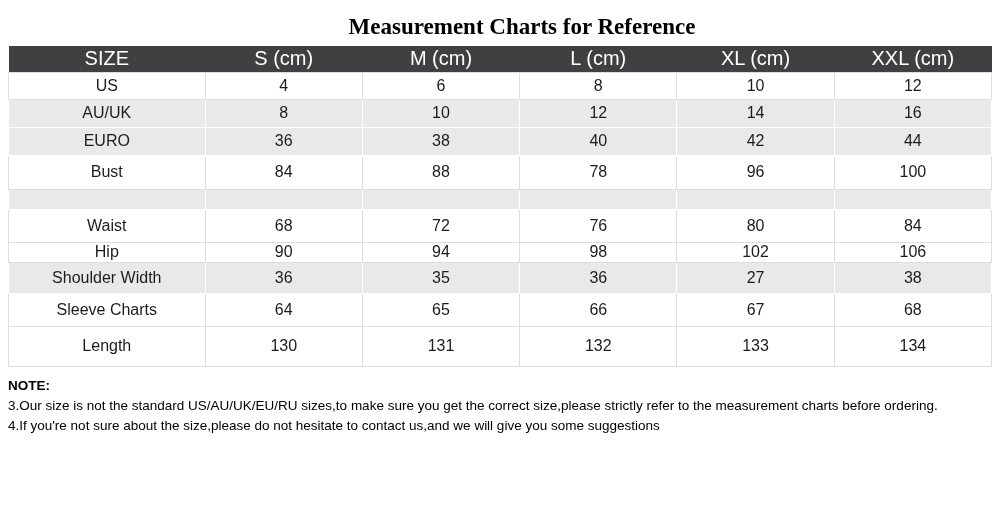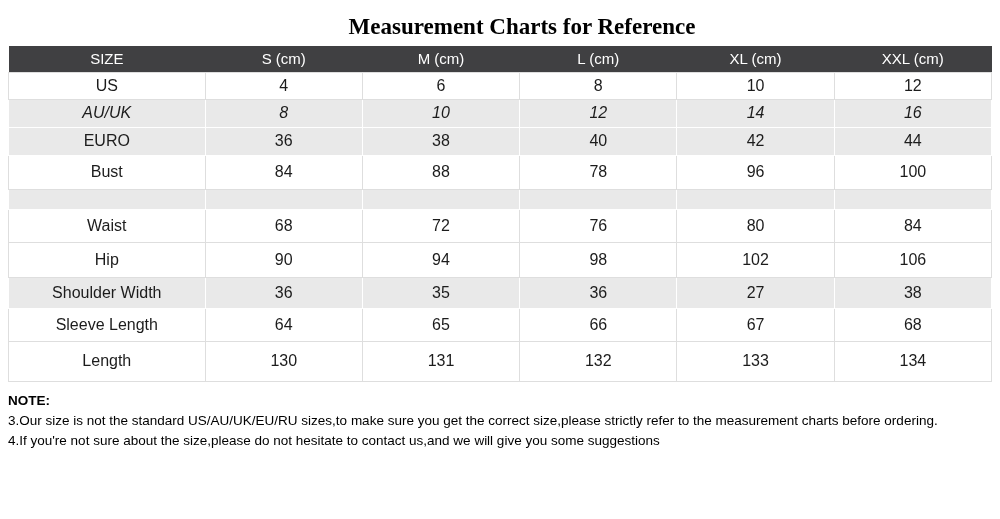--- a/index.html
+++ b/index.html
@@ -33,41 +33,41 @@
     margin:0 8px;
     border-collapse:collapse;
     table-layout:fixed;
     text-align:center;
     font-size:16px;
   }
   table.chart th{
     background:var(--header-bg);
     color:var(--header-text);
     font-weight:normal;
-    font-size:15px;
+    font-size:20px;
     height:26px;
     padding:0;
   }
   table.chart td{
     border:1px solid var(--border);
     padding:0 4px;
     color:#1c1c1c;
     background:#ffffff;
   }
   tr.shade td{
     background:var(--row-shade);
     border-color:#ffffff;
   }
   tr.r0 td{height:27px;}
-  tr.r1 td{height:28px;font-style:italic;}
+  tr.r1 td{height:28px;}
   tr.r2 td{height:28px;}
   tr.r3 td{height:34px;}
   tr.r4 td{height:20px;}
   tr.r5 td{height:33px;}
-  tr.r6 td{height:35px;}
+  tr.r6 td{height:20px;}
   tr.r7 td{height:31px;}
   tr.r8 td{height:33px;}
   tr.r9 td{height:40px;}
   .note{
     margin:10px 8px 0;
     font-size:13.5px;
     line-height:1.4;
     color:#000;
   }
   .note-heading{
@@ -164,21 +164,21 @@
       </tr>
       <tr class="r7 shade">
         <td>Shoulder Width</td>
         <td>36</td>
         <td>35</td>
         <td>36</td>
         <td>27</td>
         <td>38</td>
       </tr>
       <tr class="r8">
-        <td>Sleeve Length</td>
+        <td>Sleeve Charts</td>
         <td>64</td>
         <td>65</td>
         <td>66</td>
         <td>67</td>
         <td>68</td>
       </tr>
       <tr class="r9">
         <td>Length</td>
         <td>130</td>
         <td>131</td>

